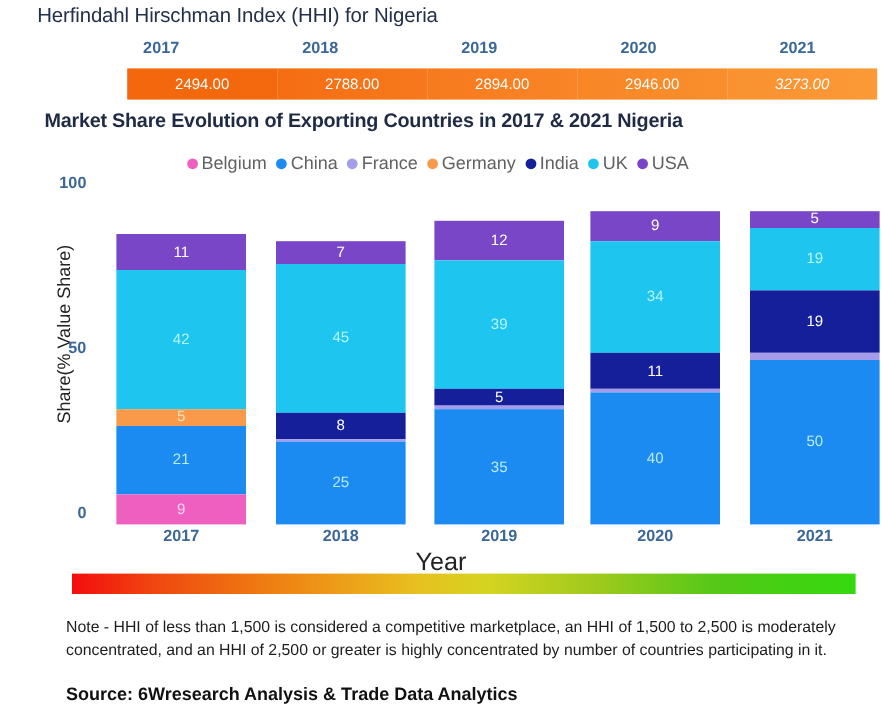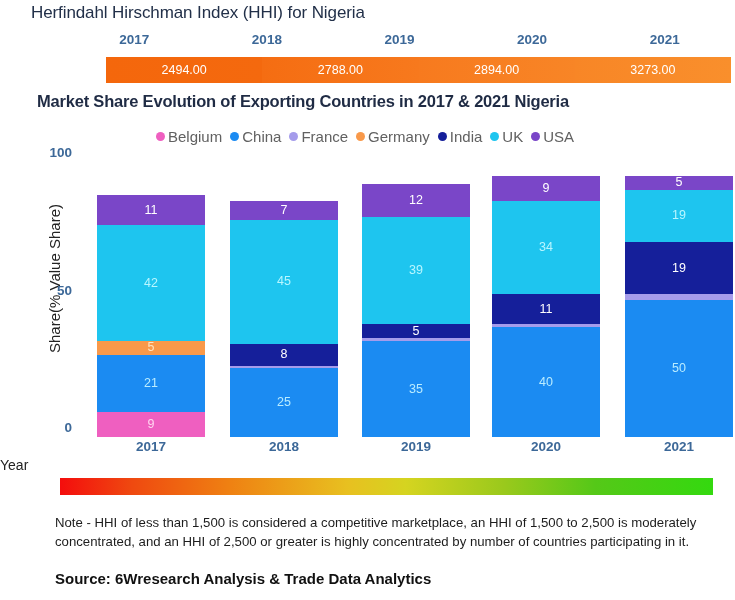--- a/index.html
+++ b/index.html
@@ -81,21 +81,21 @@
     display: flex; align-items: center; justify-content: center;
     overflow: hidden;
   }
   .seg span { font-size: 12.5px; line-height: 1; }
   .xtick {
     position: absolute; top: 287px; width: 108px; text-align: center;
     font-size: 13.5px; font-weight: bold; color: #3c6898;
   }
   .xlabel {
     position: absolute; left: 0; top: 305px; width: 735px;
-    text-align: left; font-size: 14px; color: #222;
+    text-align: center; font-size: 21px; color: #222;
   }
 
   
   .gradient-strip {
     position: absolute; left: 60px; top: 478px;
     width: 653px; height: 17px;
     background: linear-gradient(90deg,#f40d0d 0%,#ef4910 11%,#ef8112 26%,#e8c020 44%,#d5d420 53%,#9ac91c 68%,#55c818 82%,#34d90f 100%);
   }
 
   
@@ -118,20 +118,21 @@
       <div class="yr">2017</div>
       <div class="yr">2018</div>
       <div class="yr">2019</div>
       <div class="yr">2020</div>
       <div class="yr">2021</div>
     </div>
   <div class="hhi-bar" id="hhi-bar">
       <div class="cell">2494.00</div>
       <div class="cell">2788.00</div>
       <div class="cell">2894.00</div>
+      <div class="cell">2946.00</div>
       <div class="cell">3273.00</div>
     </div>
 
   <div class="chart-title">Market Share Evolution of Exporting Countries in 2017 &amp; 2021 Nigeria</div>
   <div class="legend" id="legend">
       <div class="item">
         <span class="dot" style="background: rgb(239, 95, 192);"></span>
         <span class="lbl">Belgium</span>
       </div>
       <div class="item">

